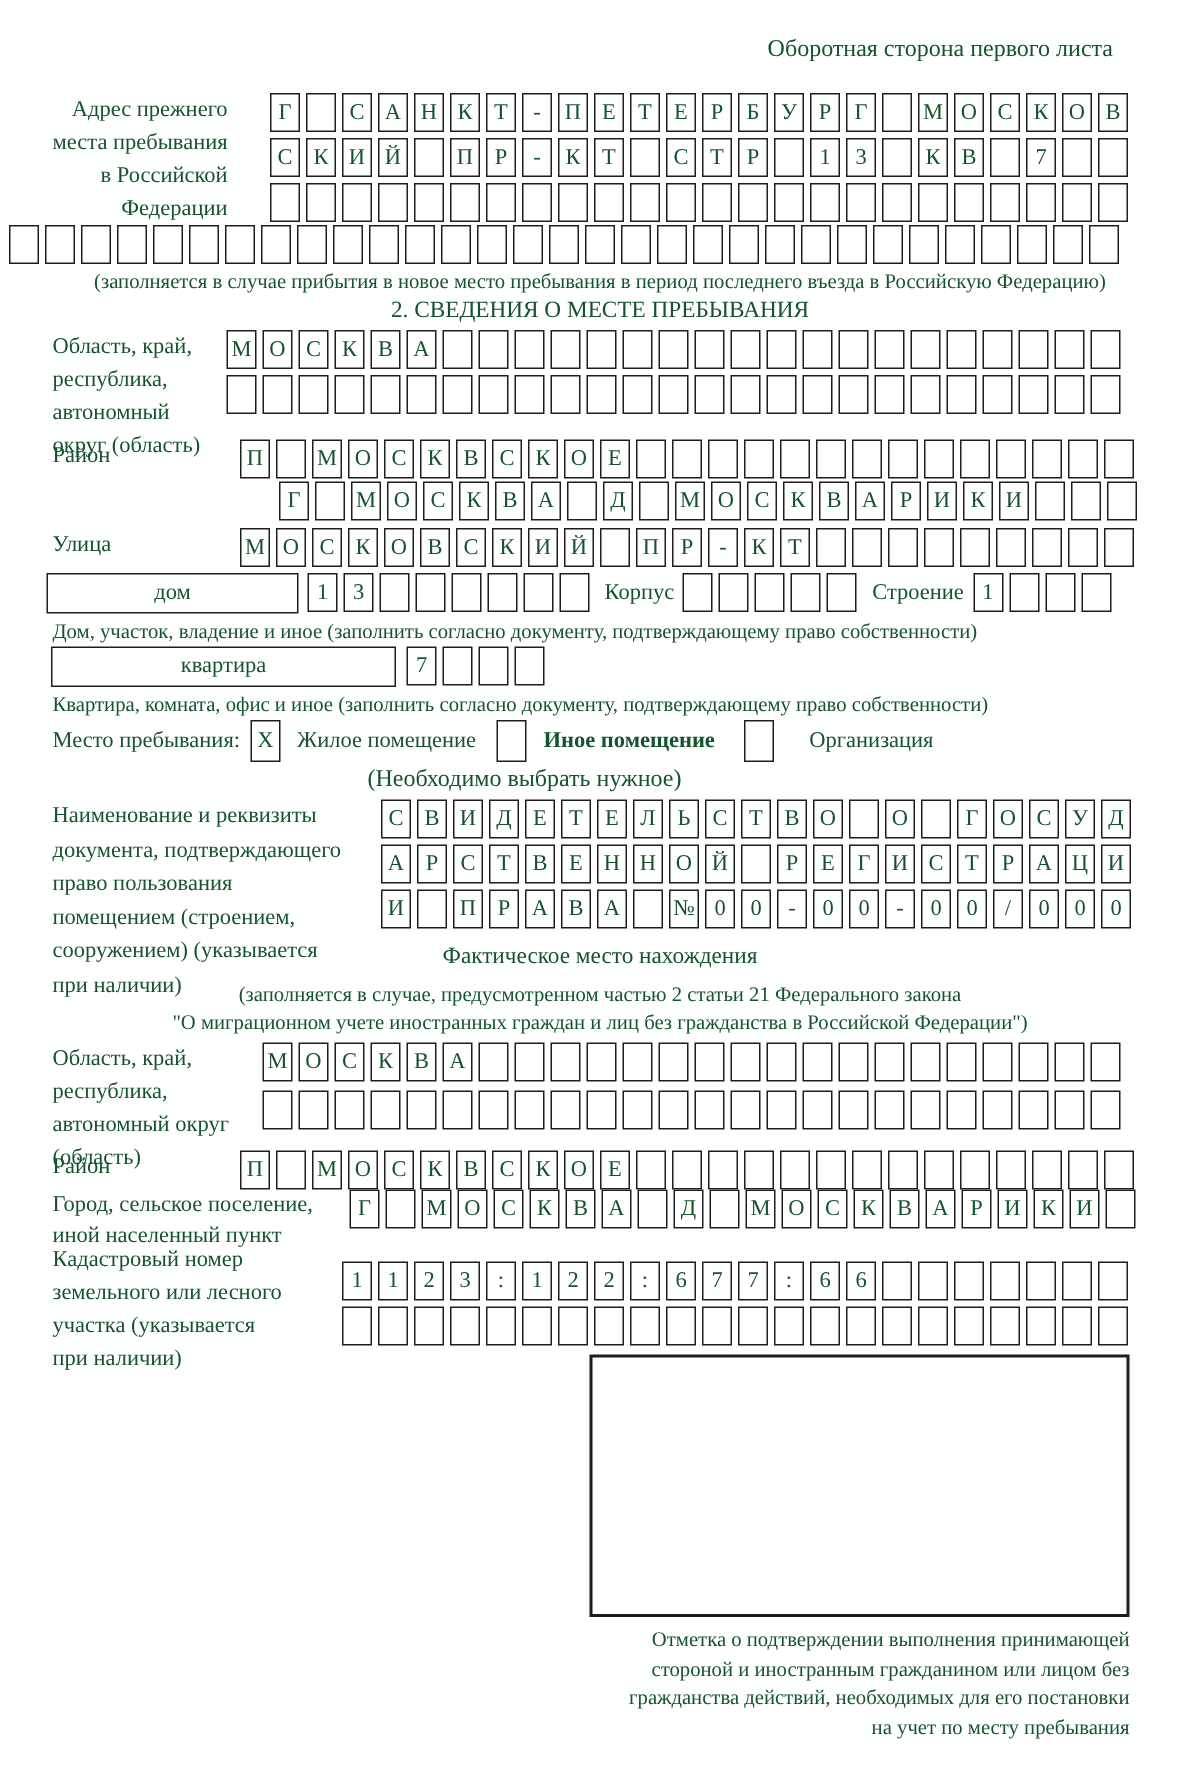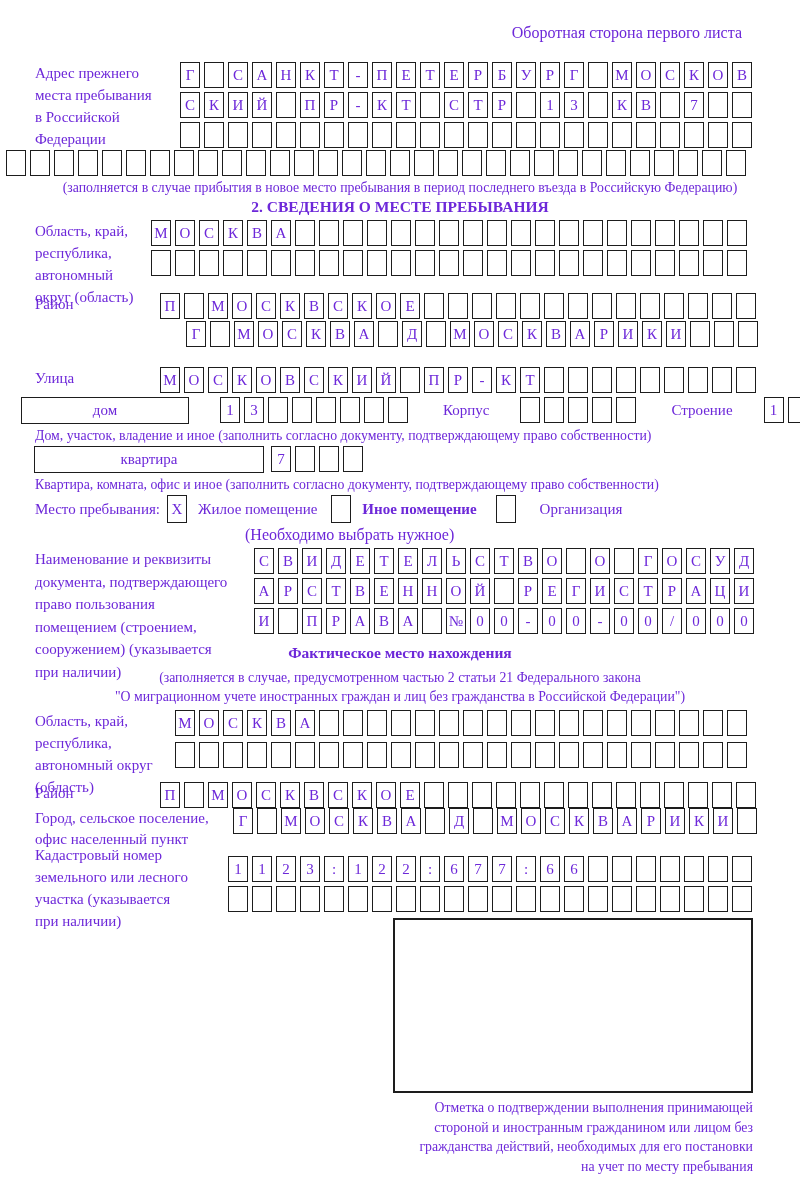--- a/index.html
+++ b/index.html
@@ -1,44 +1,44 @@
 <!DOCTYPE html>
 <html><head>
 <meta charset="utf-8">
 <style>
   html,body{margin:0;padding:0;background:#fff;}
   .page{
-    width:800px;height:1180px;background:#fff;color:#6d28d9;
+    width:800px;height:1180px;background:#fff;color:#14532d;
     font-family:"Liberation Serif","DejaVu Serif",serif;
     position:relative;overflow:hidden;
   }
   .heading{padding:24px 58px 0 0;text-align:right;font-size:16px;}
   
   .cells{display:flex;}
   .cell{
     flex:none;box-sizing:border-box;width:20px;height:26px;
     border:1.8px solid #1d1d1d;margin-right:4px;background:#fff;
     display:flex;align-items:center;justify-content:center;
     font-size:15px;line-height:1;
   }
   .rows > .cells{margin-bottom:4px;}
   .rows > .cells:last-child{margin-bottom:0;}
   
   .field{position:relative;margin-left:35px;}
   .flabel{position:absolute;left:0;top:0;font-size:15px;line-height:22px;white-space:nowrap;}
   .cellwrap{display:block;}
   
-  .s1{margin-top:20px;}
+  .s1{margin-top:20px;text-align:right;}
   .fullrow{margin:2px 0 0 6px;}
   .caption{font-size:13.8px;text-align:center;margin-top:4px;}
-  .sec-title{font-weight:bold;font-size:15.5px;text-align:center;margin-top:2px;}
-  .fact-title{font-weight:bold;font-size:15.5px;text-align:center;margin-top:10px;}
+  .sec-title{font-weight:normal;font-size:15.5px;text-align:center;margin-top:2px;}
+  .fact-title{font-weight:normal;font-size:15.5px;text-align:center;margin-top:10px;}
   .fact-note{font-size:13.8px;text-align:center;line-height:19px;margin-top:6px;}
   
-  .houserow{display:flex;align-items:flex-start;margin:4px 0 0 21px;gap:25px;}
+  .houserow{display:flex;align-items:flex-start;margin:4px 0 0 31px;}
   .kvrow{display:flex;align-items:flex-start;margin:2px 0 0 34px;}
   .widebox{
     flex:none;box-sizing:border-box;border:1.8px solid #1d1d1d;height:27px;
     display:flex;align-items:center;justify-content:center;font-size:15px;background:#fff;
   }
   .dombox{width:168px;margin-right:6px;}
   .kvbox{width:230px;margin-right:7px;}
   .inlabel{flex:none;font-size:15px;line-height:27px;padding:0 6px;}
   .leftcap{margin-left:35px;text-align:left;}
   
@@ -313,21 +313,21 @@
           <div class="cell">И</div>
           <div class="cell">К</div>
           <div class="cell">И</div>
           <div class="cell"></div>
           <div class="cell"></div>
           <div class="cell"></div>
         </div>
     </div>
   </div>
 
-  <div class="field" style="margin-top:20px;">
+  <div class="field" style="margin-top:5px;">
     <div class="flabel">Улица</div>
     <div class="cellwrap" style="margin-left:125px;">
       <div class="cells">
           <div class="cell">М</div>
           <div class="cell">О</div>
           <div class="cell">С</div>
           <div class="cell">К</div>
           <div class="cell">О</div>
           <div class="cell">В</div>
           <div class="cell">С</div>
@@ -585,21 +585,21 @@
           <div class="cell"></div>
           <div class="cell"></div>
           <div class="cell"></div>
         </div>
     </div>
   </div>
 
   <div class="field" style="margin-top:0;">
     <div class="flabel" style="line-height:21px;">
       <div>Город, сельское поселение,</div>
-      <div>офис населенный пункт</div>
+      <div>иной населенный пункт</div>
     </div>
     <div class="cellwrap" style="margin-left:198px;">
       <div class="cells">
           <div class="cell">Г</div>
           <div class="cell"></div>
           <div class="cell">М</div>
           <div class="cell">О</div>
           <div class="cell">С</div>
           <div class="cell">К</div>
           <div class="cell">В</div>

